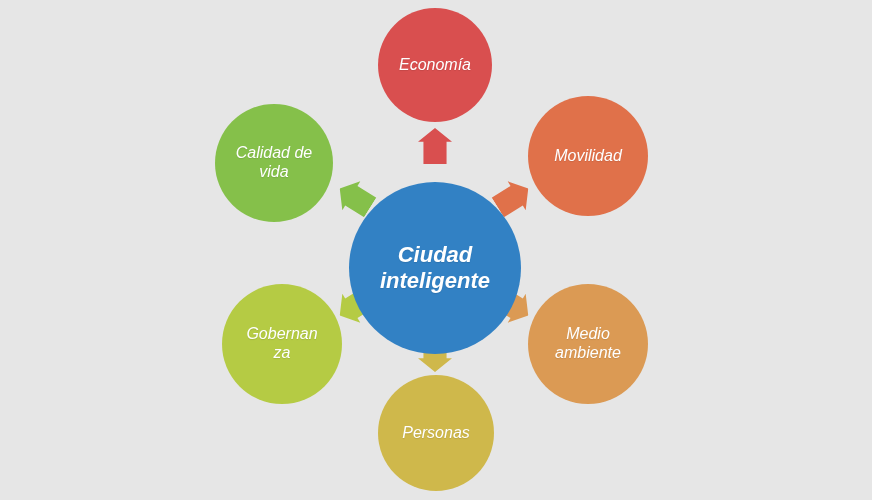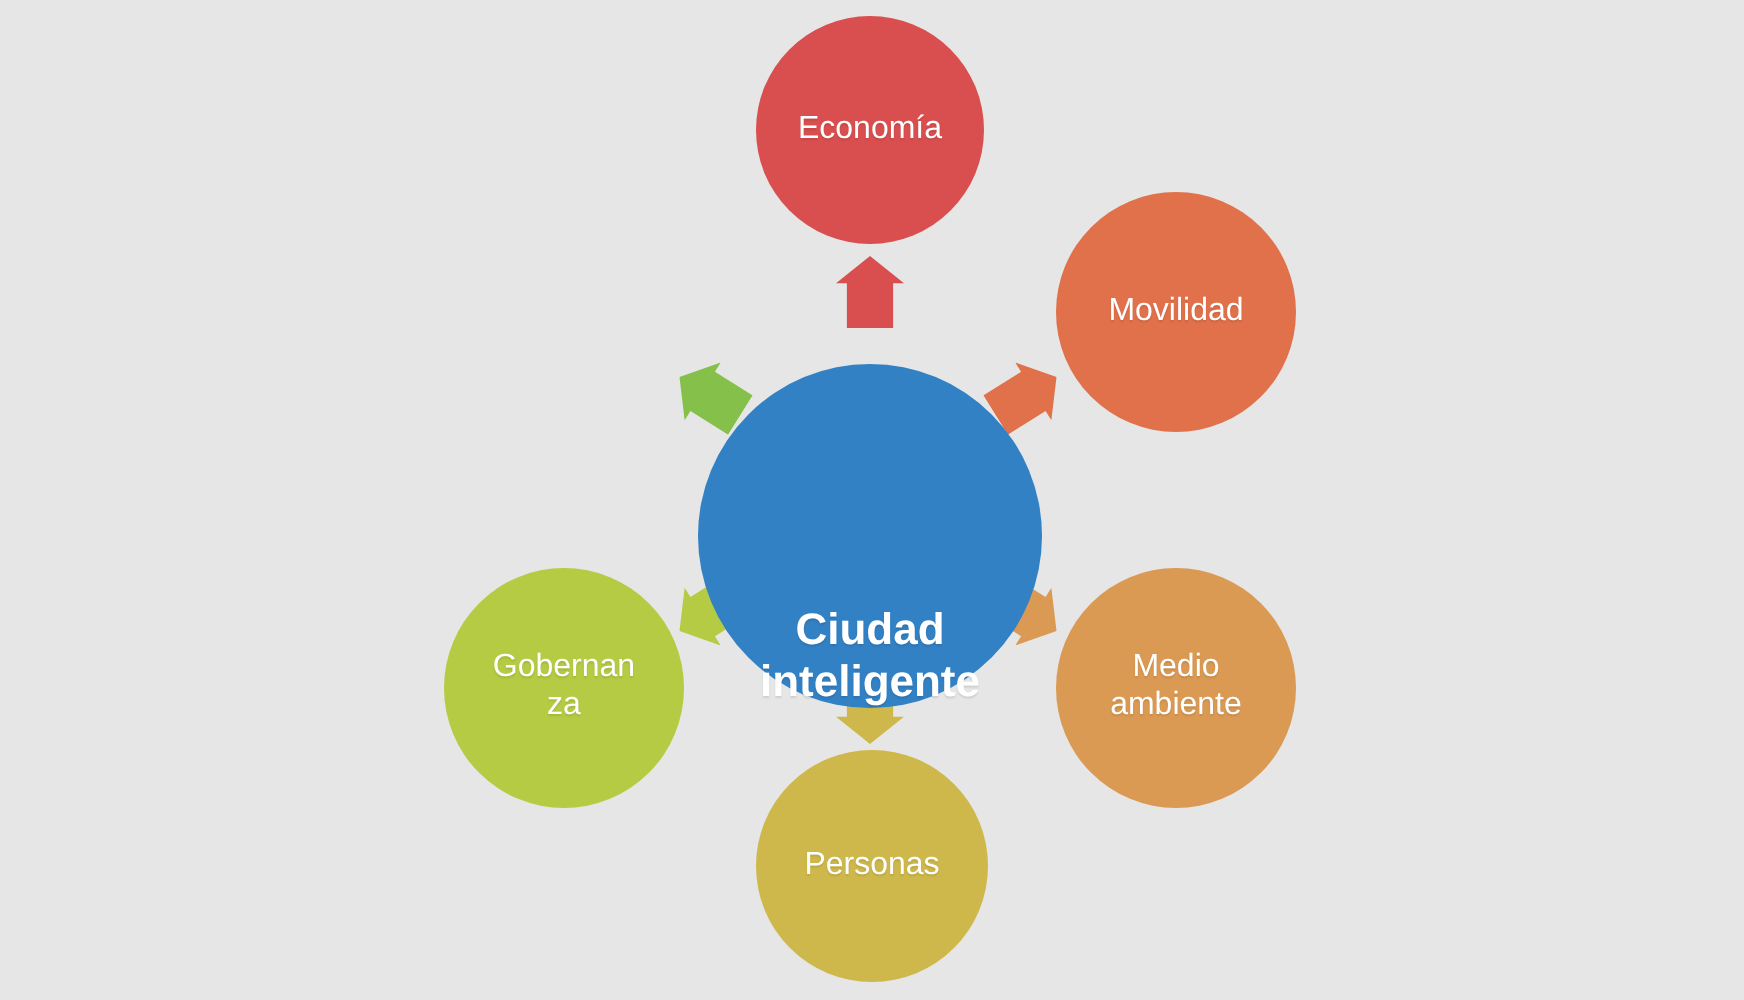--- a/index.html
+++ b/index.html
@@ -14,36 +14,36 @@
   .node{
     position:absolute;
     border-radius:50%;
     display:flex;
     align-items:center;
     justify-content:center;
     text-align:center;
     color:#ffffff;
     box-sizing:border-box;
     line-height:1.18;
+    font-style:italic;
   }
   .node .label{
     display:block;
     padding:0 10px;
     text-shadow:0 1px 1px rgba(0,0,0,.10);
   }
 
   
   #hub{
     left:349px;top:182px;
     width:172px;height:172px;
     background:#3281c4;
     font-size:22px;
     font-weight:bold;
     z-index:5;
-    align-items:flex-end;
   }
   #hub .label{white-space:pre-line;}
 
   
   .sat{font-size:16px;font-weight:normal;z-index:4;}
   .sat .label{white-space:pre-line;}
 
   #n-economia     {left:378px;top:8px;   width:114px;height:114px;background:#d94f4f;}
   #n-movilidad    {left:528px;top:96px;  width:120px;height:120px;background:#e0714a;}
   #n-medio        {left:528px;top:284px; width:120px;height:120px;background:#db9a54;}
@@ -92,19 +92,23 @@
 
   <div class="node sat" id="n-gobernanza">
     <span class="label">Gobernan
 za</span>
   </div>
 
   <div class="node sat" id="n-personas">
     <span class="label">Personas</span>
   </div>
 
+  <div class="node sat" id="n-calidad">
+    <span class="label">Calidad de
+vida</span>
+  </div>
 
   <div class="node" id="hub">
     <span class="label">Ciudad
 inteligente</span>
   </div>
 
 </div>
 
 </body></html>

